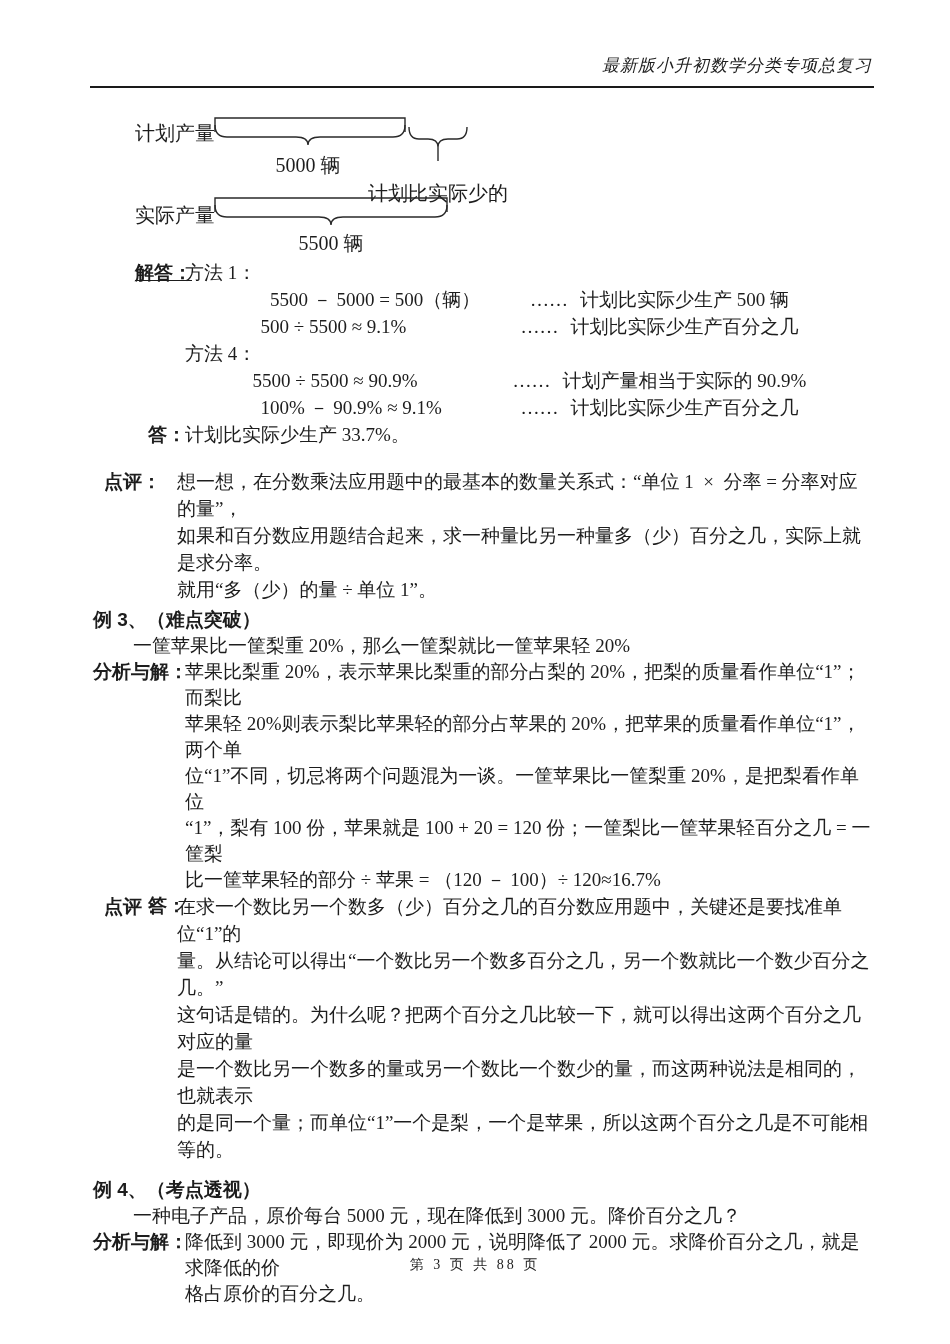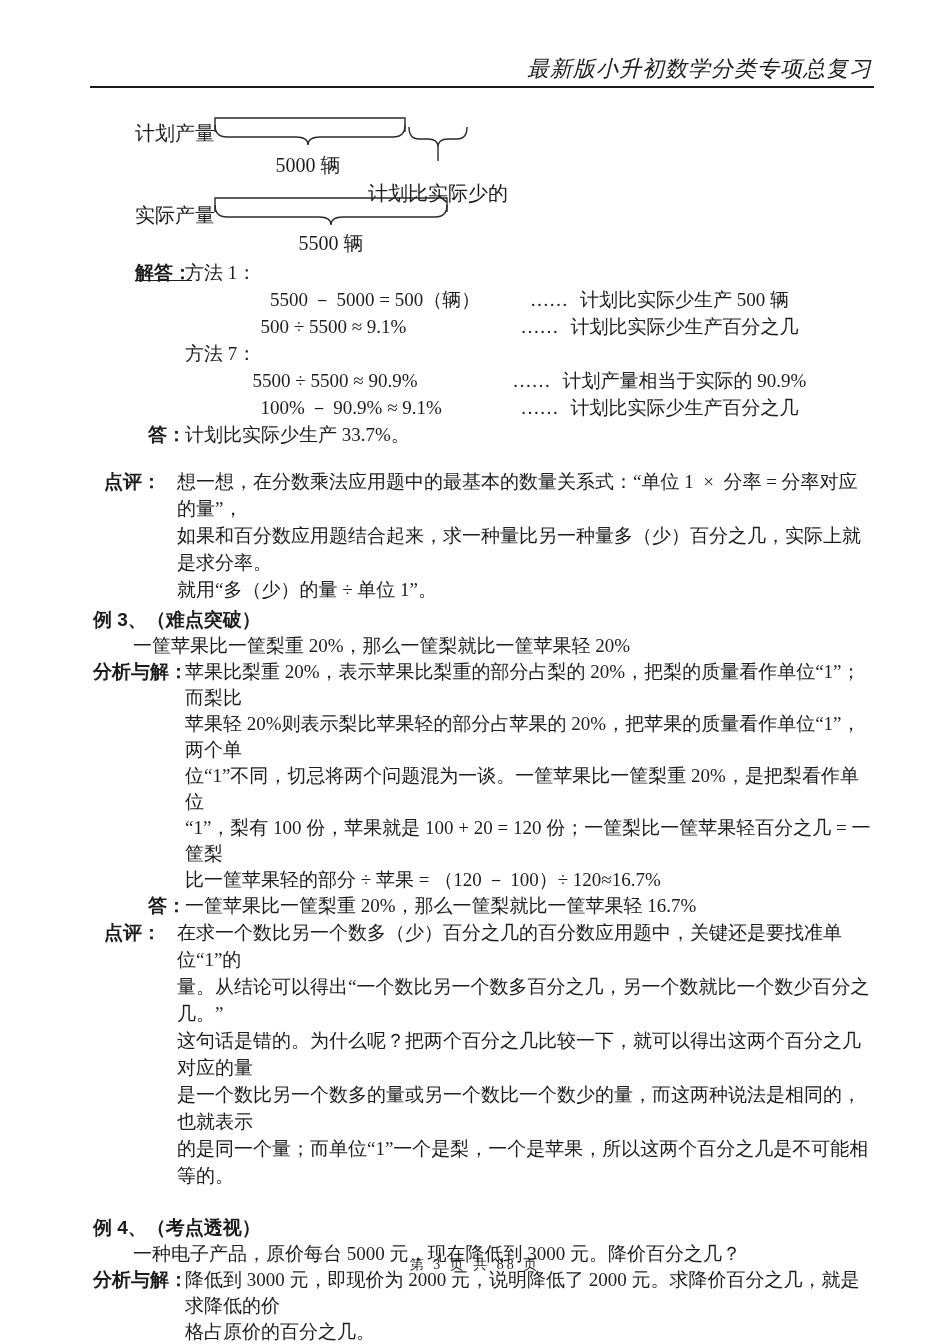--- a/index.html
+++ b/index.html
@@ -4,21 +4,21 @@
 <style>
   html,body { margin:0; padding:0; background:#e8e8e8; }
   .page {
     position:relative; width:950px; height:1344px; margin:0 auto;
     background:#ffffff; overflow:hidden;
     font-family:"Liberation Serif","DejaVu Serif",serif;
     color:#1d1d1d; font-size:19px;
   }
   .header-title {
     position:absolute; top:54px; right:78px;
-    font-style:italic; font-size:22px; letter-spacing:1px;
+    font-style:italic; font-size:17px; letter-spacing:1px;
   }
   .header-rule {
     position:absolute; top:86px; left:90px; right:76px;
     border-top:2px solid #1a1a1a; height:0;
   }
   .content { position:absolute; top:100px; left:90px; width:784px; }
   .diagram-svg { display:block; margin-top:5px; }
   .diagram-svg path, .diagram-svg polyline { fill:none; stroke:#2a2a2a; stroke-width:1.4; }
   .diagram-svg text { fill:#1d1d1d; font-size:20px; font-family:inherit; }
 
@@ -40,21 +40,21 @@
   .comment { margin-top:20px; padding-left:87px; line-height:27px; }
   .comment .lbl { left:14px; }
   .comment2 { margin-top:0; }
 
   .example { margin-top:4px; }
   .example-title { margin-left:3px; line-height:26px; }
   .example-problem { margin-left:43px; line-height:26px; }
   .analysis { padding-left:95px; line-height:26px; }
   .analysis .lbl { left:3px; }
 
-  .gap { margin-top:26px; }
+  .gap { margin-top:14px; }
 
   .footer {
     position:absolute; bottom:70px; left:0; width:100%;
     text-align:center; font-size:14px; letter-spacing:3px;
   }
 </style>
 </head>
 <body>
 
 <div class="page">
@@ -84,21 +84,21 @@
       <div class="eq-row">
         <span class="eq">5500 － 5000 = 500（辆）</span>
         <span class="dots">……</span>
         <span class="note">计划比实际少生产 500 辆</span>
       </div>
       <div class="eq-row">
         <span class="eq">500 ÷ 5500 ≈ 9.1%</span>
         <span class="dots">……</span>
         <span class="note">计划比实际少生产百分之几</span>
       </div>
-      <div>方法 7：</div>
+      <div>方法 4：</div>
       <div class="eq-row">
         <span class="eq">5500 ÷ 5500 ≈ 90.9%</span>
         <span class="dots">……</span>
         <span class="note">计划产量相当于实际的 90.9%</span>
       </div>
       <div class="eq-row">
         <span class="eq">100% － 90.9% ≈ 9.1%</span>
         <span class="dots">……</span>
         <span class="note">计划比实际少生产百分之几</span>
       </div>
@@ -121,21 +121,20 @@
       <div class="analysis hang">
         <span class="lbl b">分析与解：</span>
         <div class="ml">苹果比梨重 20%，表示苹果比梨重的部分占梨的 20%，把梨的质量看作单位“1”；而梨比
 苹果轻 20%则表示梨比苹果轻的部分占苹果的 20%，把苹果的质量看作单位“1”，两个单
 位“1”不同，切忌将两个问题混为一谈。一筐苹果比一筐梨重 20%，是把梨看作单位
 “1”，梨有 100 份，苹果就是 100 + 20 = 120 份；一筐梨比一筐苹果轻百分之几 = 一筐梨
 比一筐苹果轻的部分 ÷ 苹果 = （120 － 100）÷ 120≈16.7%</div>
       </div>
       <div class="answer-row" style="line-height:26px">
         <span class="lbl b">答：</span>
-        <span>一筐苹果比一筐梨重 20%，那么一筐梨就比一筐苹果轻 16.7%</span>
       </div>
       <div class="comment comment2 hang">
         <span class="lbl b">点评：</span>
         <div class="ml">在求一个数比另一个数多（少）百分之几的百分数应用题中，关键还是要找准单位“1”的
 量。从结论可以得出“一个数比另一个数多百分之几，另一个数就比一个数少百分之几。”
 这句话是错的。为什么呢？把两个百分之几比较一下，就可以得出这两个百分之几对应的量
 是一个数比另一个数多的量或另一个数比一个数少的量，而这两种说法是相同的，也就表示
 的是同一个量；而单位“1”一个是梨，一个是苹果，所以这两个百分之几是不可能相等的。</div>
       </div>
     </div>

